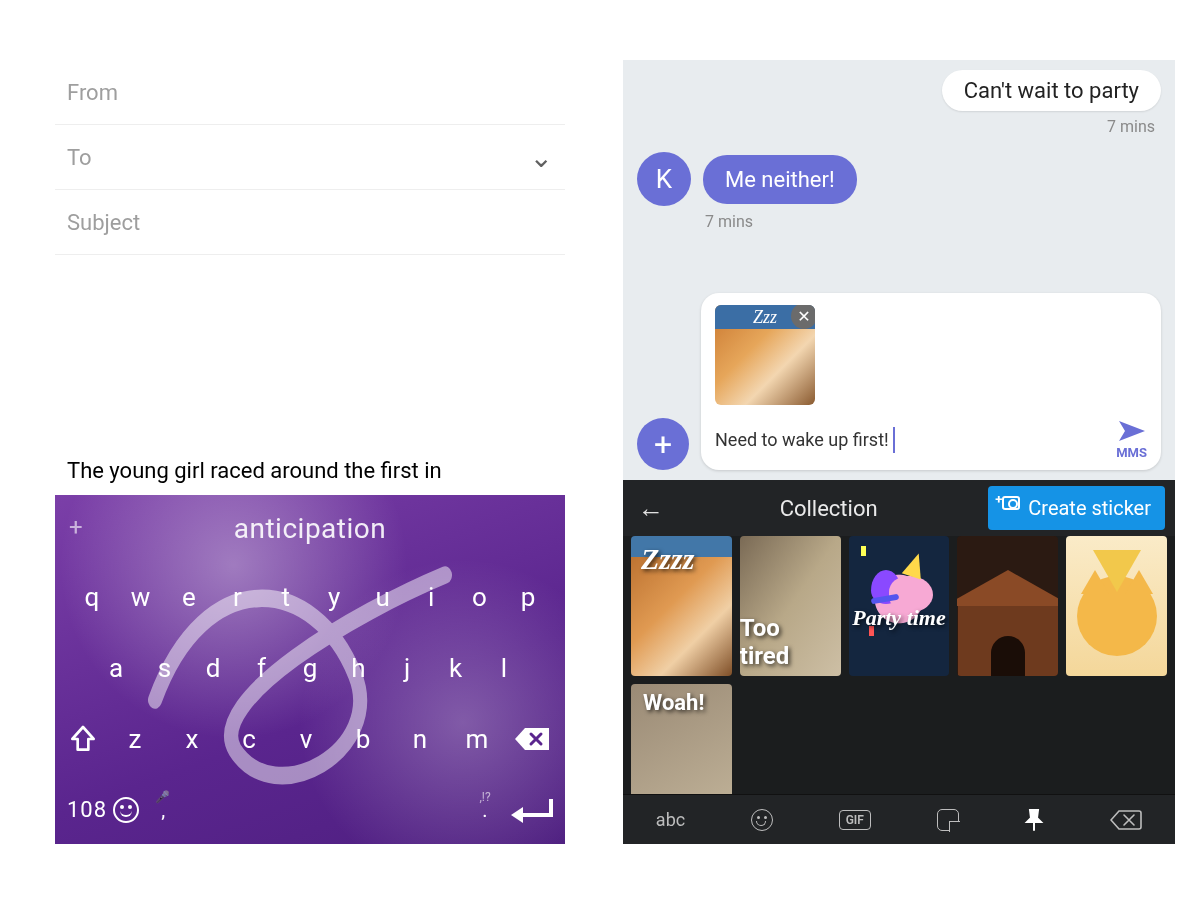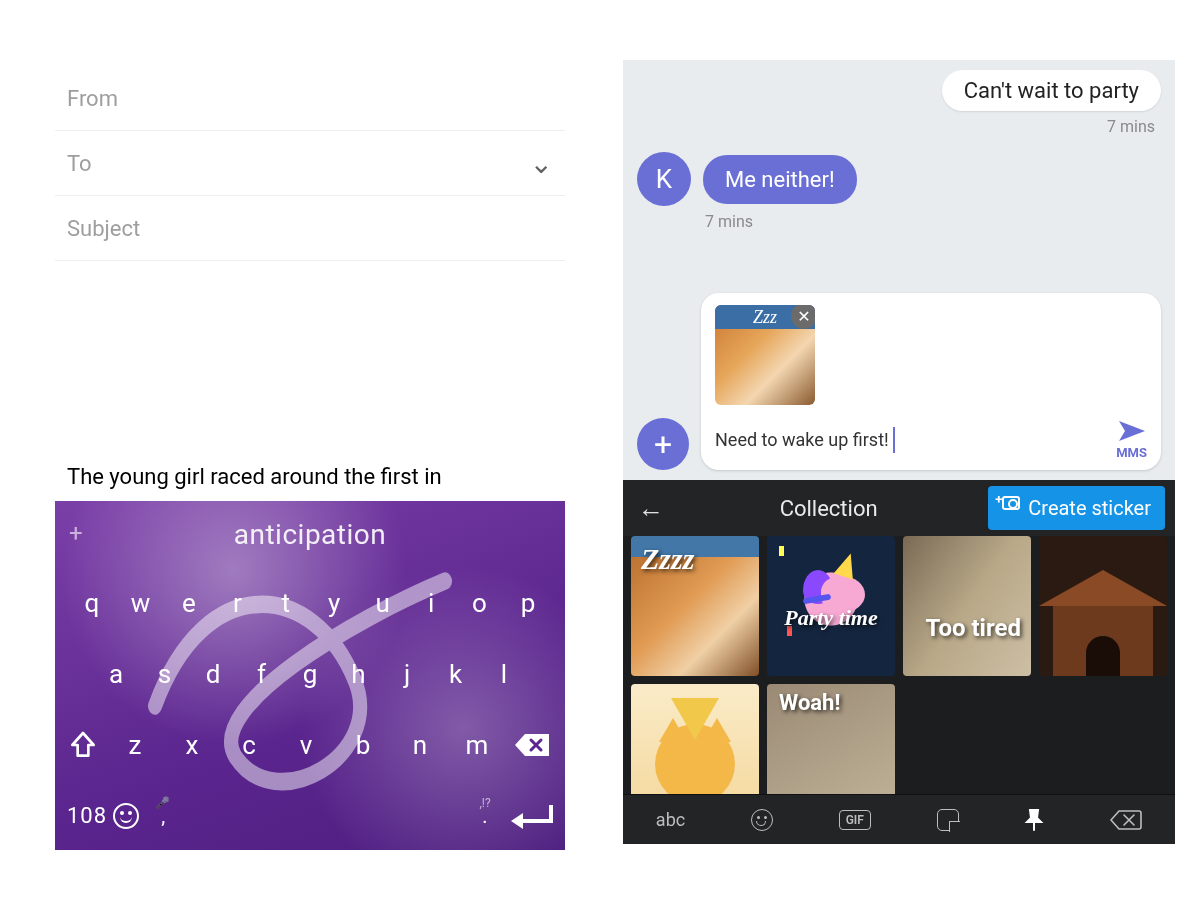--- a/index.html
+++ b/index.html
@@ -1,20 +1,20 @@
 <!DOCTYPE html>
 <html><head>
 <meta charset="utf-8">
 <style>
   * { box-sizing: border-box; margin: 0; padding: 0; }
   html, body { width: 1200px; height: 900px; background: #fff; font-family: -apple-system, Roboto, "Helvetica Neue", Arial, sans-serif; }
   .stage { width: 1200px; height: 900px; background: #fff; position: relative; }
   
   .left {
-    position: absolute; left: 55px; top: 66px; width: 510px; height: 784px;
+    position: absolute; left: 55px; top: 60px; width: 510px; height: 784px;
     background: #fff; overflow: hidden;
   }
   .compose-row { width: 100%; height: 65px; display: flex; align-items: center; padding: 0 12px; border-bottom: 1px solid #eee; font-size: 22px; color: #9e9e9e; }
   .compose-row .chev { margin-left: auto; font-size: 28px; color: #616161; }
   .compose-body { height: 240px; padding: 18px 12px 12px 12px; display: flex; flex-direction: column; justify-content: flex-end; }
   .compose-text { font-size: 22px; color: #000; }
 
   .kbd {
     width: 100%; height: 350px;
     background: radial-gradient(circle at 35% 20%, rgba(255,255,255,0.35), transparent 40%),
@@ -73,21 +73,21 @@
     height: 364px; background: #222426; color: #e0e0e0; display:flex; flex-direction:column;
   }
   .panel-bar { height: 56px; display:flex; align-items:center; padding: 0 10px; gap:10px; }
   .pb-back { width:36px; font-size:26px; text-align:center; }
   .pb-title { flex:1; text-align:center; font-size:22px; color:#eaeaea; padding-right:0;}
   .pb-btn { background:#1593e6; color:#fff; border-radius:4px; padding:10px 14px; font-size:20px; display:flex; align-items:flex-start; gap:8px;}
   .pb-cam { width:18px; height:14px; border:2px solid #fff; border-radius:3px; position:relative;}
   .pb-cam::before{content:"";position:absolute;width:6px;height:6px;border:2px solid #fff;border-radius:50%;top:1px;left:4px;}
   .pb-cam::after{content:"+";position:absolute;left:-9px;top:-6px;font-size:13px;font-weight:700;}
 
-  .grid { flex:1; padding: 0 8px; display:grid; grid-template-columns: 1fr 1fr 1fr 1fr; grid-auto-rows: 140px; gap:8px; overflow:hidden; background:#1b1d1e;}
+  .grid { flex:1; padding: 0 8px; display:grid; grid-template-columns: 1fr 1fr 1fr 1fr 1fr; grid-auto-rows: 140px; gap:8px; overflow:hidden; background:#1b1d1e;}
   .tile { position:relative; border-radius:4px; overflow:hidden; background:#444; display:flex; align-items:center; justify-content:center;}
   .tile .cap { position:absolute; color:#fff; font-weight:700; text-shadow: 2px 2px 4px rgba(0,0,0,.7); }
   .tile1 { background: linear-gradient(#4277a8 0 15%, transparent 15%), linear-gradient(135deg,#b56a2a,#e09a52 45%,#f0cfa5 70%,#7f4f28);}
   .tile1 .cap { top:6px; left:10px; font-style:italic; font-family: Georgia, serif; font-size:30px;}
   .tile2 { background: radial-gradient(circle at 50% 45%, #f7a9d4 0 26%, transparent 27%), #14263f;}
   .tile2 .cap { top:70px; width:100%; text-align:center; font-size:22px; line-height:1.1; font-style:italic; font-family: Georgia,serif;}
   .confetti { position:absolute; inset:0;}
   .confetti i{position:absolute;width:5px;height:10px;}
   .unicorn { position:absolute; top:20px; left:50%; transform:translateX(-50%); width:60px; height:60px;}
   .hat { position:absolute; top:-3px; left:36px; width:0;height:0;border-left:10px solid transparent;border-right:10px solid transparent;border-bottom:24px solid #ffd94a; transform: rotate(18deg);}
@@ -257,40 +257,40 @@
         <div class="pb-title">Collection</div>
         <div class="pb-btn">
           <span class="pb-cam"></span>
           <span>Create sticker</span>
         </div>
       </div>
       <div class="grid">
         <div class="tile tile1">
           <span class="cap">Zzzz</span>
         </div>
+        <div class="tile tile3">
+          <span class="cap">Too tired</span>
+        </div>
         <div class="tile tile2">
           <div class="confetti">
             <i style="left:12px;top:10px;background:#ff5;"></i>
               <i style="left:150px;top:14px;background:#5f5;"></i>
             <i style="left:40px;top:40px;background:#5cf;"></i>
               <i style="left:130px;top:60px;background:#f5f;"></i>
             <i style="left:20px;top:90px;background:#f55;"></i>
               <i style="left:150px;top:100px;background:#ff5;"></i>
           </div>
           <div class="unicorn">
             <div class="mane"></div>
               <div class="face"></div>
               <div class="hat"></div>
               <div class="blow"></div>
           </div>
           <span class="cap">Party time</span>
         </div>
-        <div class="tile tile3">
-          <span class="cap">Too tired</span>
-        </div>
         <div class="tile tile4">
           <div class="roof"></div>
           <div class="house"></div>
           <div class="door"></div>
         </div>
         <div class="tile tile5">
           <div class="cat">
             <div class="ear l"></div>
               <div class="ear r"></div>
               <div class="pizza"></div>

